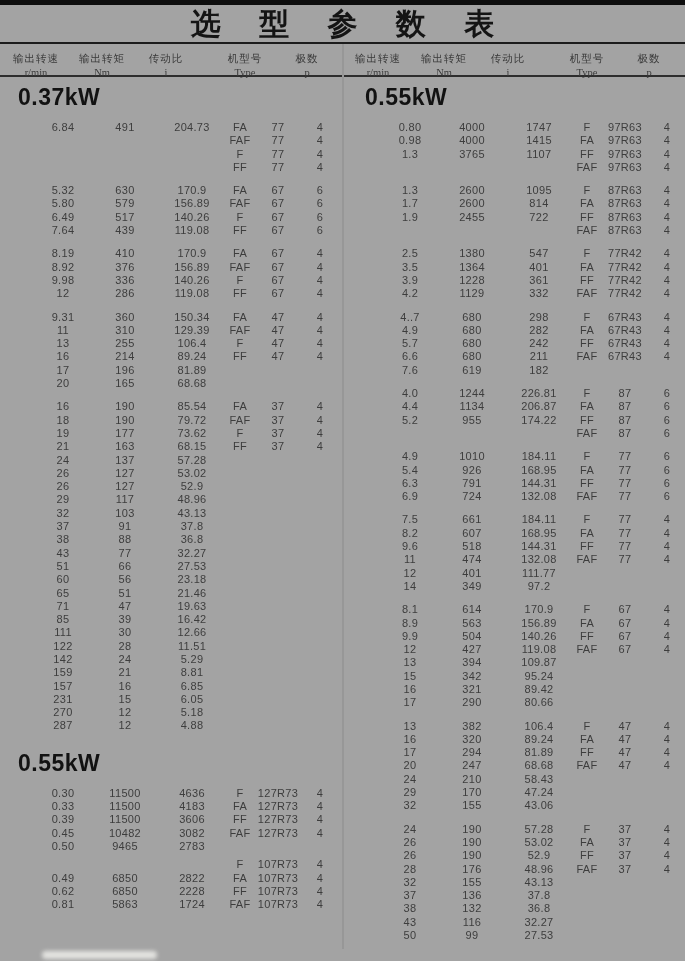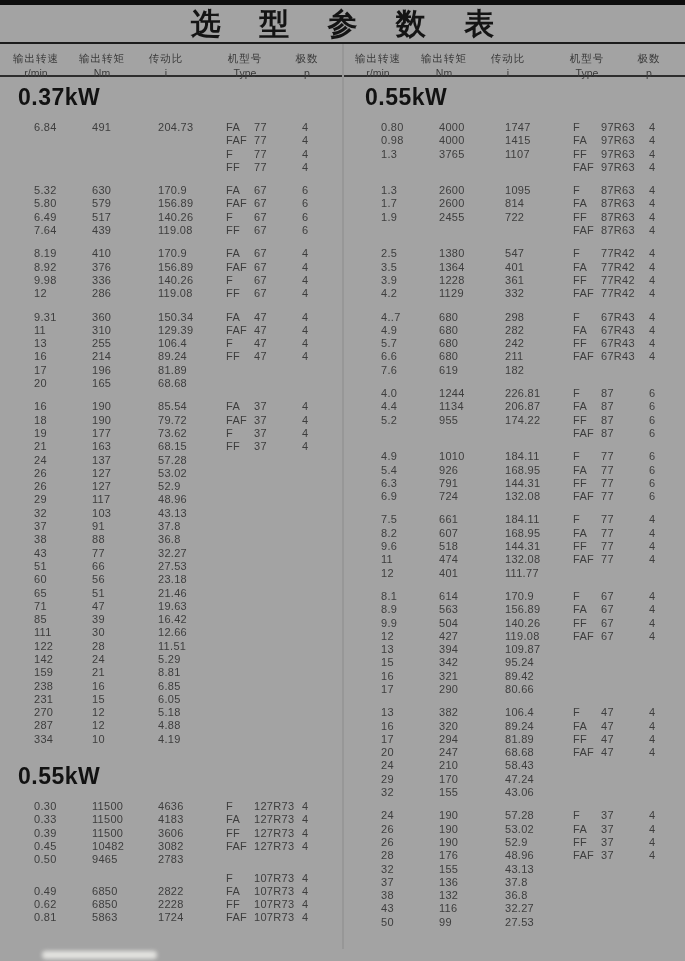--- a/index.html
+++ b/index.html
@@ -19,30 +19,30 @@
     letter-spacing:15px; padding-left:15px; line-height:34px;
     white-space:nowrap;
   }
   .header-band{
     display:flex; height:31px; border-bottom:2px solid #2d2d2d;
   }
   .header-half{position:relative; width:342px; height:31px;}
   .header-half.right{width:343px;}
   .hcell{position:absolute; top:2px; transform:translateX(-50%); text-align:center;margin-top:6px;}
   .hlabel{font-size:10.5px; letter-spacing:1px; color:#3a3a3a; white-space:nowrap;}
-  .hunit{font-size:10.5px; color:#3a3a3a; margin-top:1px;}
+  .hunit{font-size:10.5px; color:#3a3a3a; margin-top:1px;font-family:Liberation Serif, serif;}
   .content{display:flex;}
   .col{width:382px;}
   .col-right{width:341px; margin-left:2px;}
   .kw-heading{
     font-size:23px; font-weight:bold; color:#121212;
     margin:7px 0 0 18px; line-height:27px; letter-spacing:0.5px;
   }
   .kw-section:not(:first-child) .kw-heading{margin-top:17px;}
-  .block{margin-top:10px;}
+  .block{margin-top:10px;text-align:center;}
   .col-left .kw-section:nth-child(2) .block:nth-of-type(2){margin-top:5px;}
   .row{
     display:grid;
     grid-template-columns:58px 66px 68px 28px 48px 36px;
     padding-left:34px; line-height:13.3px; font-size:11px;
     color:#3d3d3d; letter-spacing:0.3px;
   }
   .cell{white-space:pre; overflow:visible;}
   .divider{
     position:absolute; left:342px; top:44px; width:2px; height:905px;
@@ -429,21 +429,21 @@
             </div>
             <div class="row">
               <span class="cell">159</span>
               <span class="cell">21</span>
               <span class="cell">8.81</span>
               <span class="cell"></span>
               <span class="cell"></span>
               <span class="cell"></span>
             </div>
             <div class="row">
-              <span class="cell">238</span>
+              <span class="cell">157</span>
               <span class="cell">16</span>
               <span class="cell">6.85</span>
               <span class="cell"></span>
               <span class="cell"></span>
               <span class="cell"></span>
             </div>
             <div class="row">
               <span class="cell">231</span>
               <span class="cell">15</span>
               <span class="cell">6.05</span>
@@ -456,28 +456,20 @@
               <span class="cell">12</span>
               <span class="cell">5.18</span>
               <span class="cell"></span>
               <span class="cell"></span>
               <span class="cell"></span>
             </div>
             <div class="row">
               <span class="cell">287</span>
               <span class="cell">12</span>
               <span class="cell">4.88</span>
-              <span class="cell"></span>
-              <span class="cell"></span>
-              <span class="cell"></span>
-            </div>
-            <div class="row">
-              <span class="cell">334</span>
-              <span class="cell">10</span>
-              <span class="cell">4.19</span>
               <span class="cell"></span>
               <span class="cell"></span>
               <span class="cell"></span>
             </div>
           </div>
         </div>
         <div class="kw-section">
           <h2 class="kw-heading">0.55kW</h2>
           <div class="block">
             <div class="row">
@@ -802,20 +794,28 @@
               <span class="cell">474</span>
               <span class="cell">132.08</span>
               <span class="cell">FAF</span>
               <span class="cell">77</span>
               <span class="cell">4</span>
             </div>
             <div class="row">
               <span class="cell">12</span>
               <span class="cell">401</span>
               <span class="cell">111.77</span>
+              <span class="cell"></span>
+              <span class="cell"></span>
+              <span class="cell"></span>
+            </div>
+            <div class="row">
+              <span class="cell">14</span>
+              <span class="cell">349</span>
+              <span class="cell">97.2</span>
               <span class="cell"></span>
               <span class="cell"></span>
               <span class="cell"></span>
             </div>
           </div>
           <div class="block">
             <div class="row">
               <span class="cell">8.1</span>
               <span class="cell">614</span>
               <span class="cell">170.9</span>

